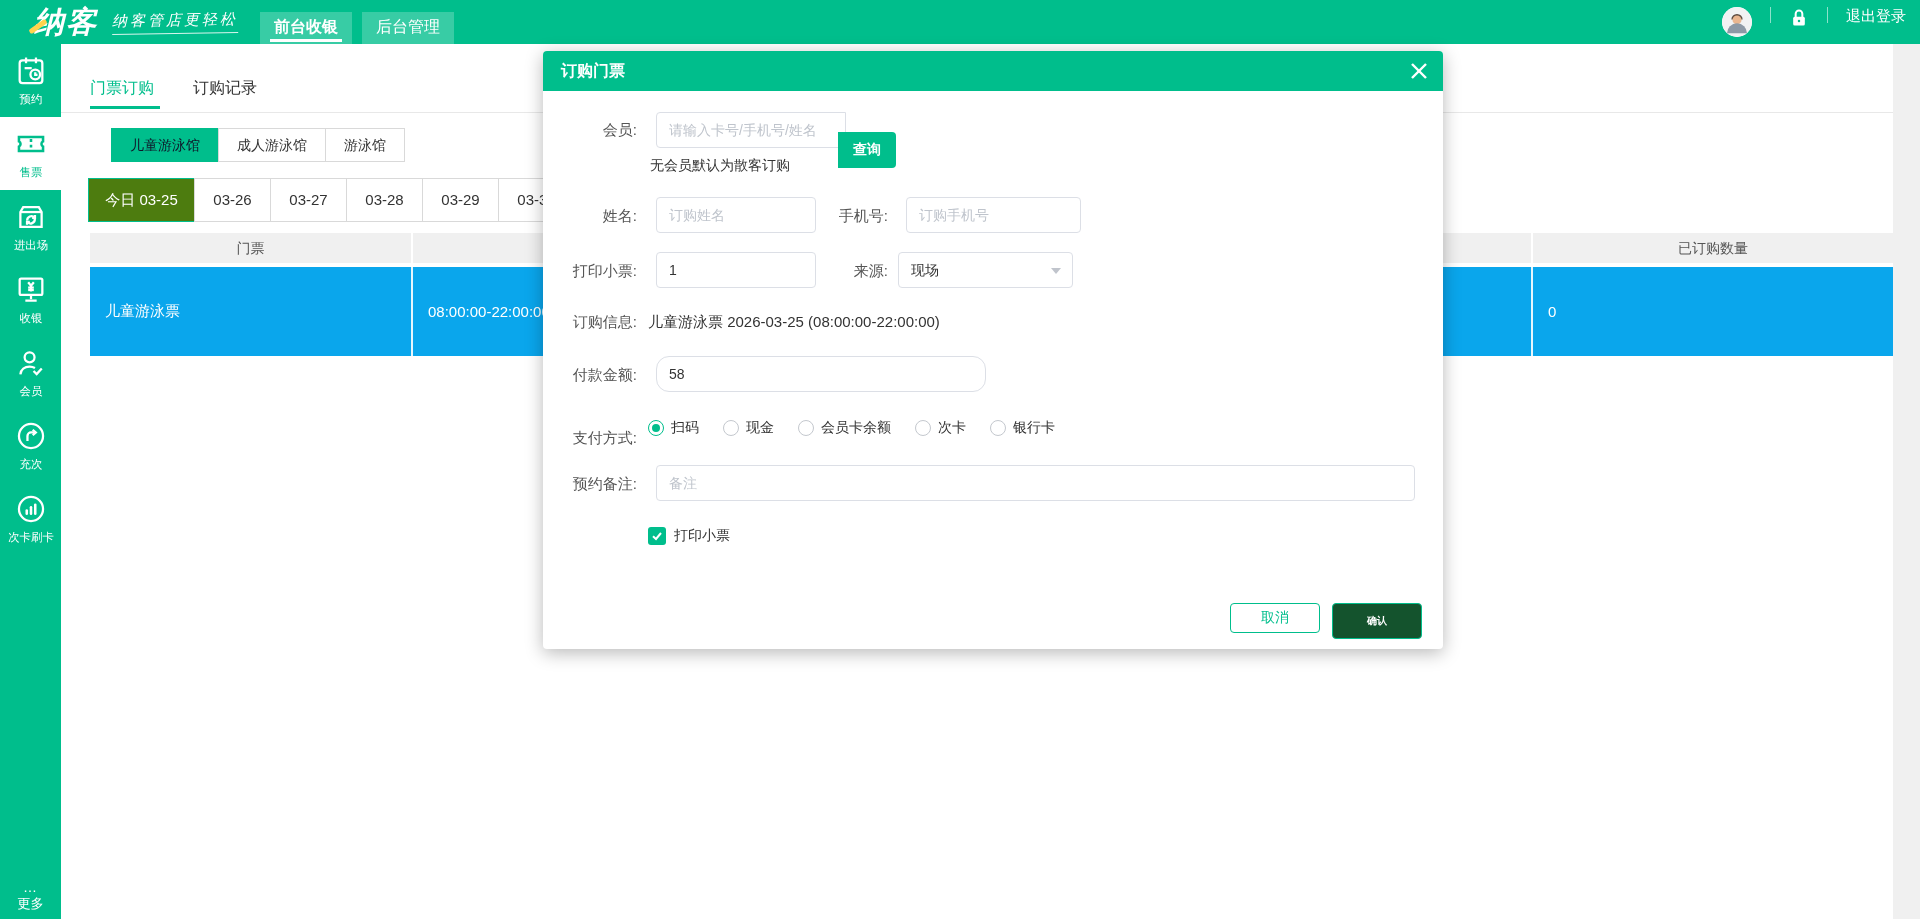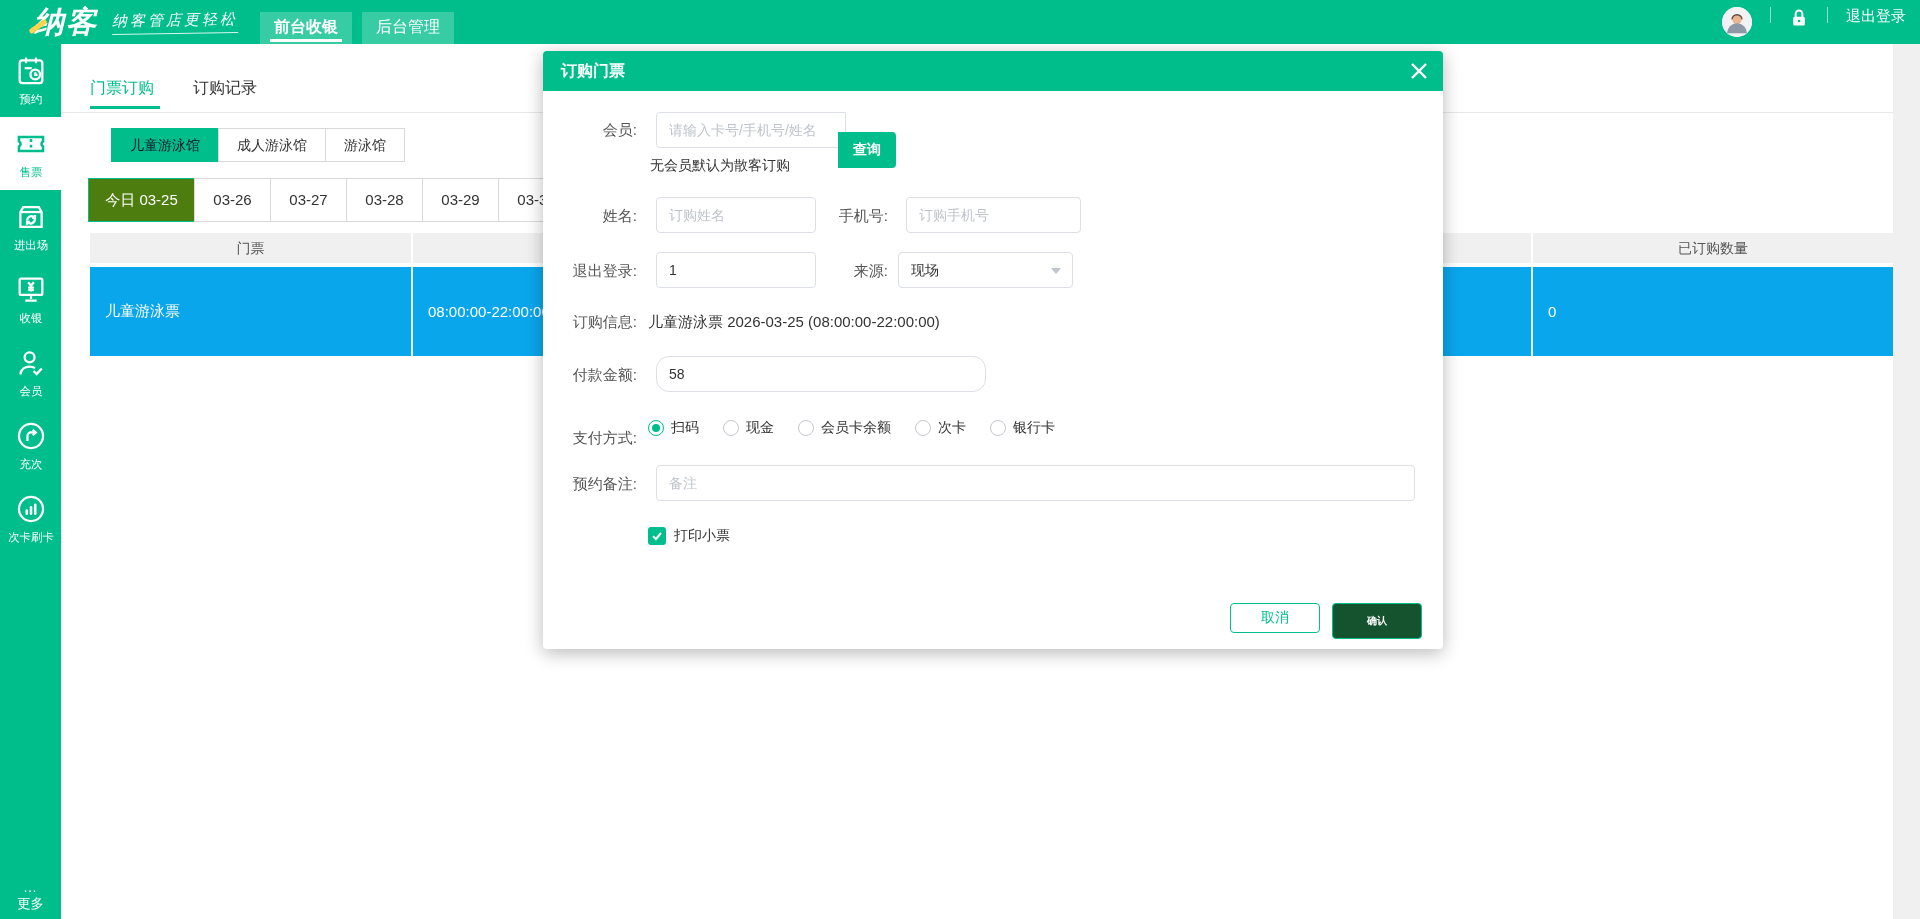--- a/index.html
+++ b/index.html
@@ -256,21 +256,21 @@
     <span class="m-label" style="top:70px;">会员:</span>
     <input class="m-input" style="left: 105px; top: 61px; width: 190px; border-radius: 4px 0px 0px 4px;" type="text" placeholder="请输入卡号/手机号/姓名">
     <button class="query-btn">查询</button>
     <div class="m-hint">无会员默认为散客订购</div>
 
     <span class="m-label" style="top:156px;">姓名:</span>
     <input class="m-input" style="left: 105px; top: 146px; width: 160px;" type="text" placeholder="订购姓名">
     <span class="m-label2" style="top:156px;">手机号:</span>
     <input class="m-input" style="left: 355px; top: 146px; width: 175px;" type="text" placeholder="订购手机号">
 
-    <span class="m-label" style="top:211px;">退出登录:</span>
+    <span class="m-label" style="top:211px;">打印小票:</span>
     <input class="m-input" style="left: 105px; top: 201px; width: 160px;" type="text" value="1">
     <span class="m-label2" style="top:211px;">来源:</span>
     <div class="select-box">
       <span>现场</span>
       <span class="caret"></span>
     </div>
 
     <span class="m-label" style="top:262px;">订购信息:</span>
     <div class="m-text" style="left:105px; top:262px;">儿童游泳票 2026-03-25 (08:00:00-22:00:00)</div>
 

